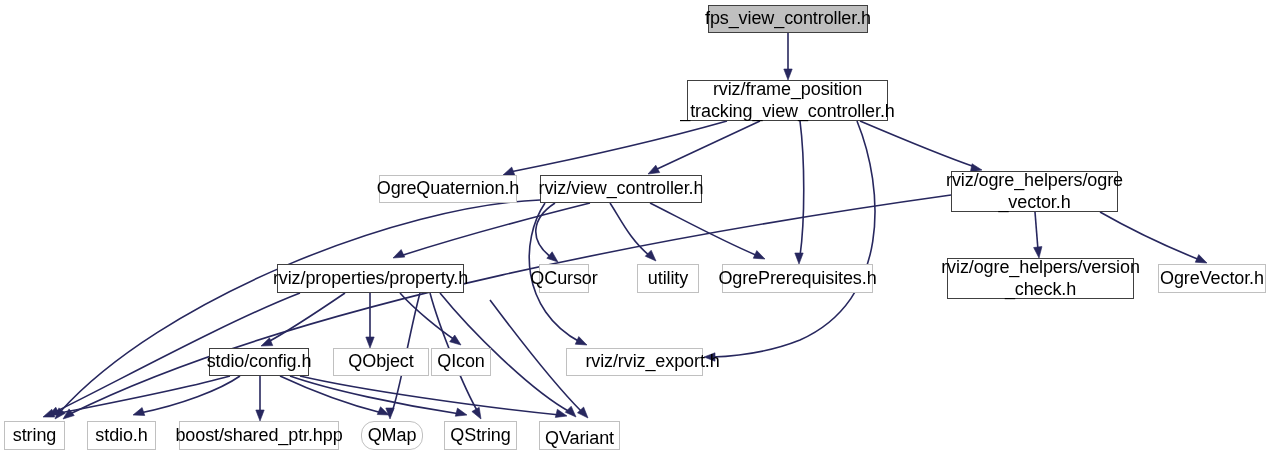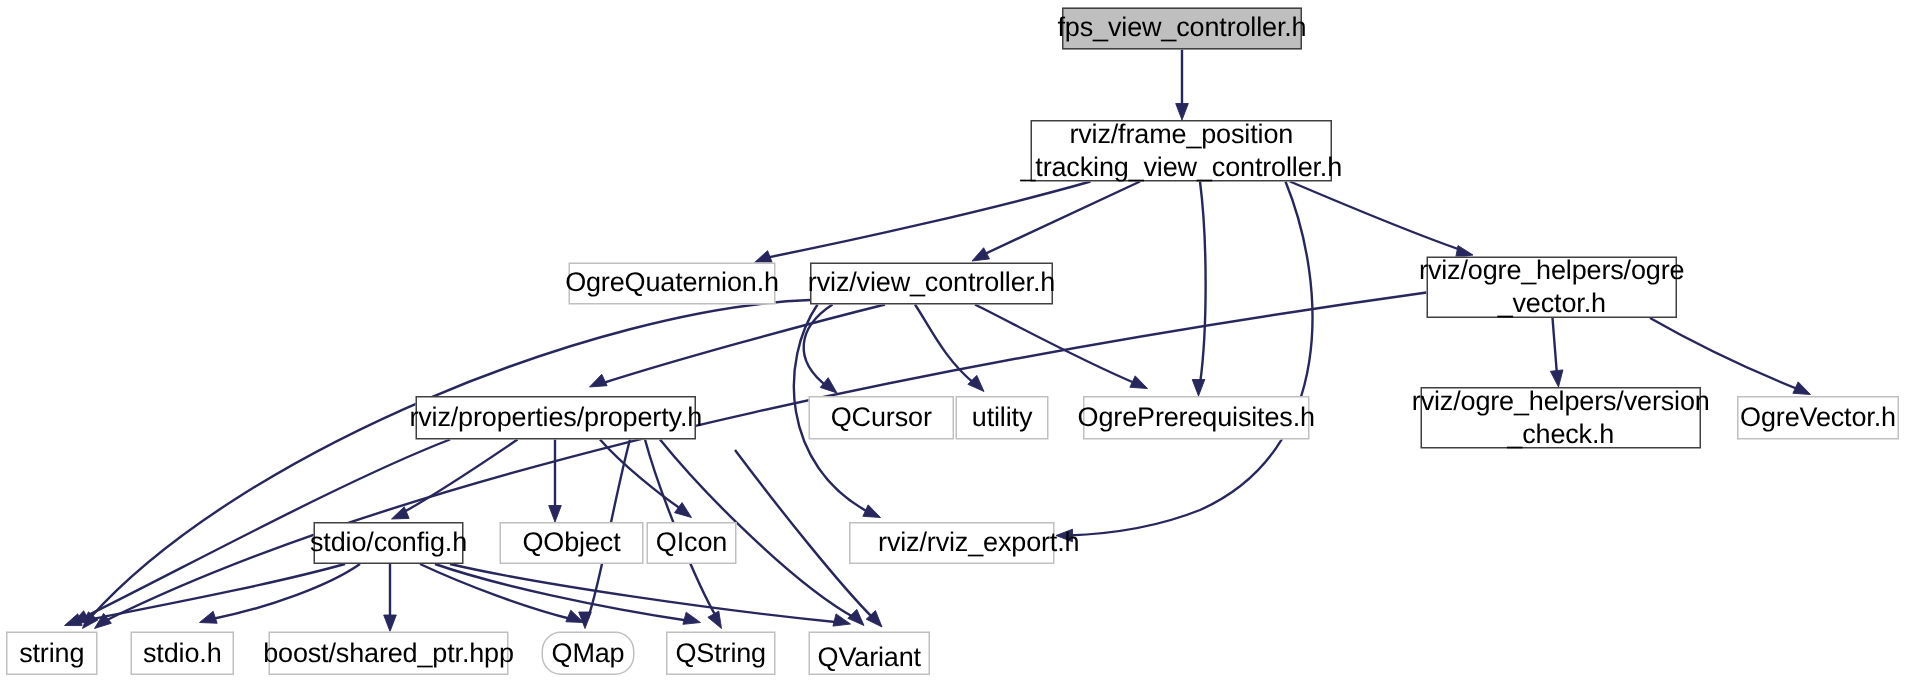--- a/index.html
+++ b/index.html
@@ -180,21 +180,21 @@
     </svg>
   <div id="node-layer">
       <div class="gnode root" style="left: 708px; top: 5px; width: 160px; height: 28px;"><span>fps_view_controller.h</span></div>
       <div class="gnode strong" style="left: 687px; top: 80px; width: 201px; height: 41px;"><span>rviz/frame_position
 _tracking_view_controller.h</span></div>
       <div class="gnode light" style="left: 379px; top: 175px; width: 138px; height: 28px;"><span>OgreQuaternion.h</span></div>
       <div class="gnode strong" style="left: 540px; top: 175px; width: 162px; height: 28px;"><span>rviz/view_controller.h</span></div>
       <div class="gnode strong" style="left: 951px; top: 171px; width: 167px; height: 41px;"><span>rviz/ogre_helpers/ogre
 _vector.h</span></div>
       <div class="gnode strong" style="left: 277px; top: 264px; width: 187px; height: 29px;"><span>rviz/properties/property.h</span></div>
-      <div class="gnode light" style="left: 539px; top: 264px; width: 97px; height: 29px;"><span>QCursor</span></div>
+      <div class="gnode light" style="left: 539px; top: 264px; width: 50px; height: 29px;"><span>QCursor</span></div>
       <div class="gnode light" style="left: 637px; top: 264px; width: 62px; height: 29px;"><span>utility</span></div>
       <div class="gnode light" style="left: 722px; top: 264px; width: 151px; height: 29px;"><span>OgrePrerequisites.h</span></div>
       <div class="gnode strong" style="left: 947px; top: 258px; width: 187px; height: 41px;"><span>rviz/ogre_helpers/version
 _check.h</span></div>
       <div class="gnode light" style="left: 1158px; top: 264px; width: 108px; height: 29px;"><span>OgreVector.h</span></div>
       <div class="gnode strong" style="left: 209px; top: 348px; width: 100px; height: 28px;"><span>stdio/config.h</span></div>
       <div class="gnode light" style="left: 333px; top: 348px; width: 96px; height: 28px;"><span>QObject</span></div>
       <div class="gnode light" style="left: 431px; top: 348px; width: 60px; height: 28px;"><span>QIcon</span></div>
       <div class="gnode light" style="left: 566px; top: 348px; width: 137px; height: 28px; padding-left: 36px;"><span>rviz/rviz_export.h</span></div>
       <div class="gnode light" style="left: 4px; top: 421px; width: 61px; height: 29px;"><span>string</span></div>

